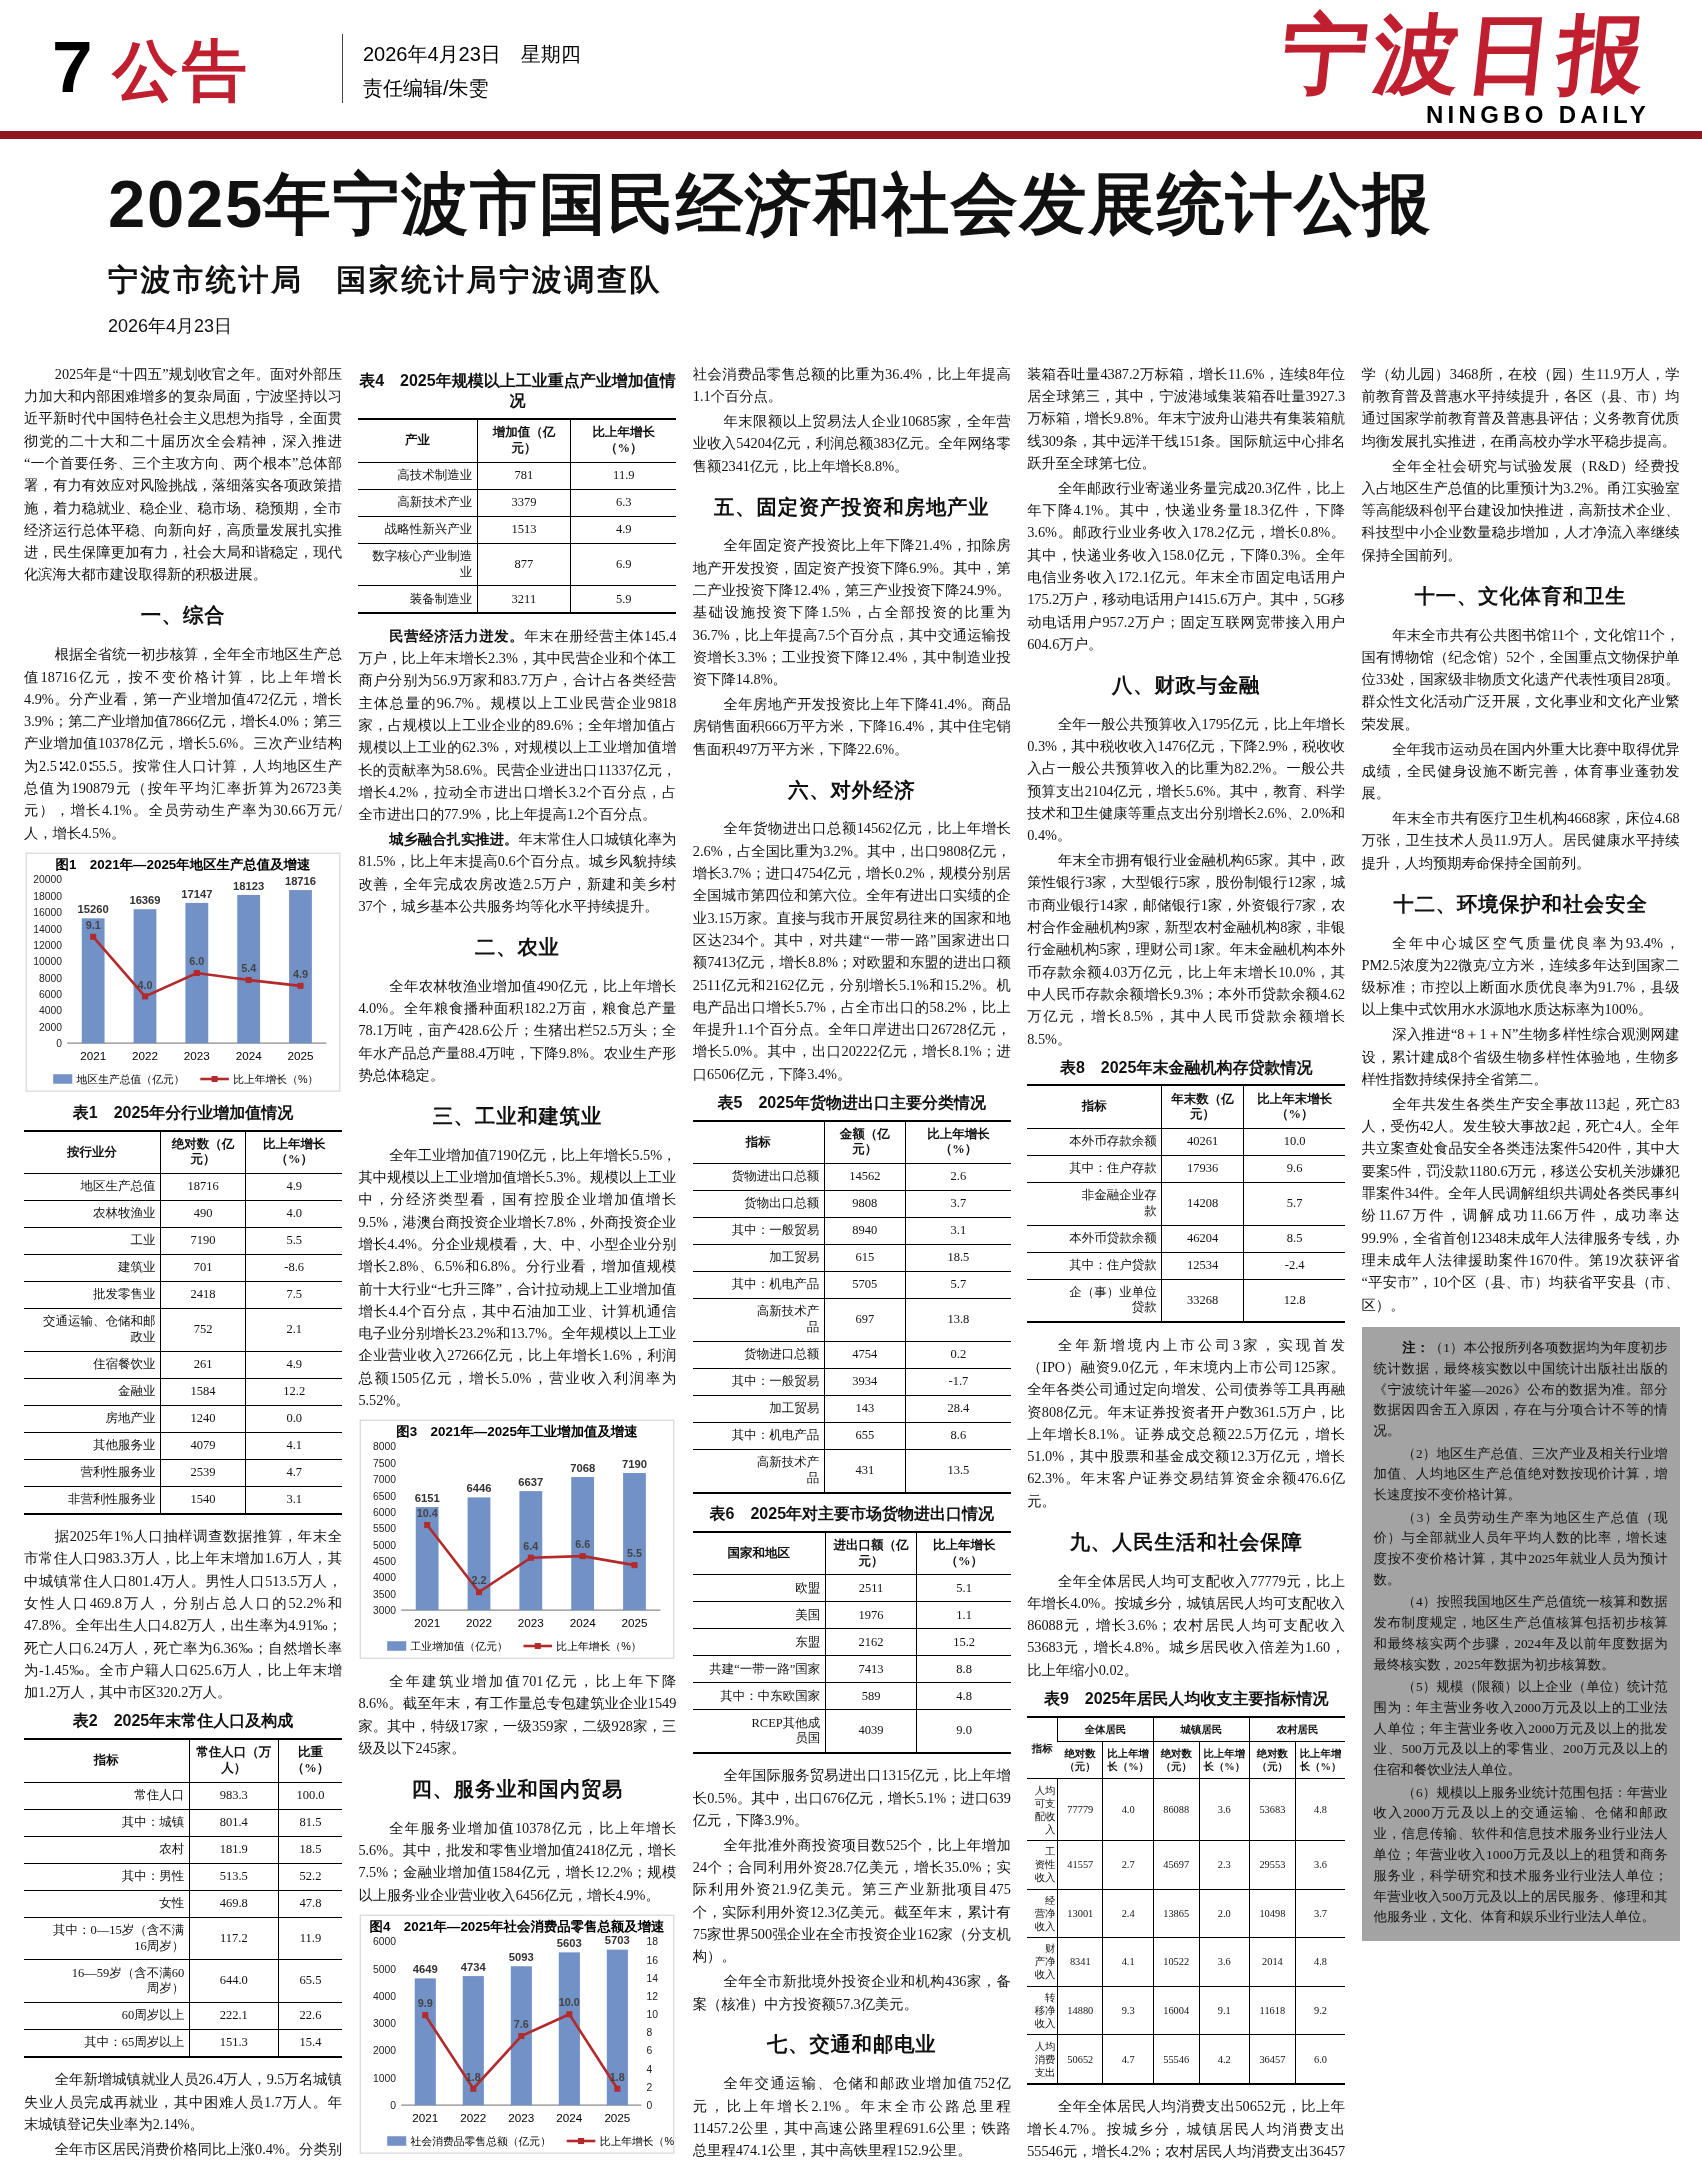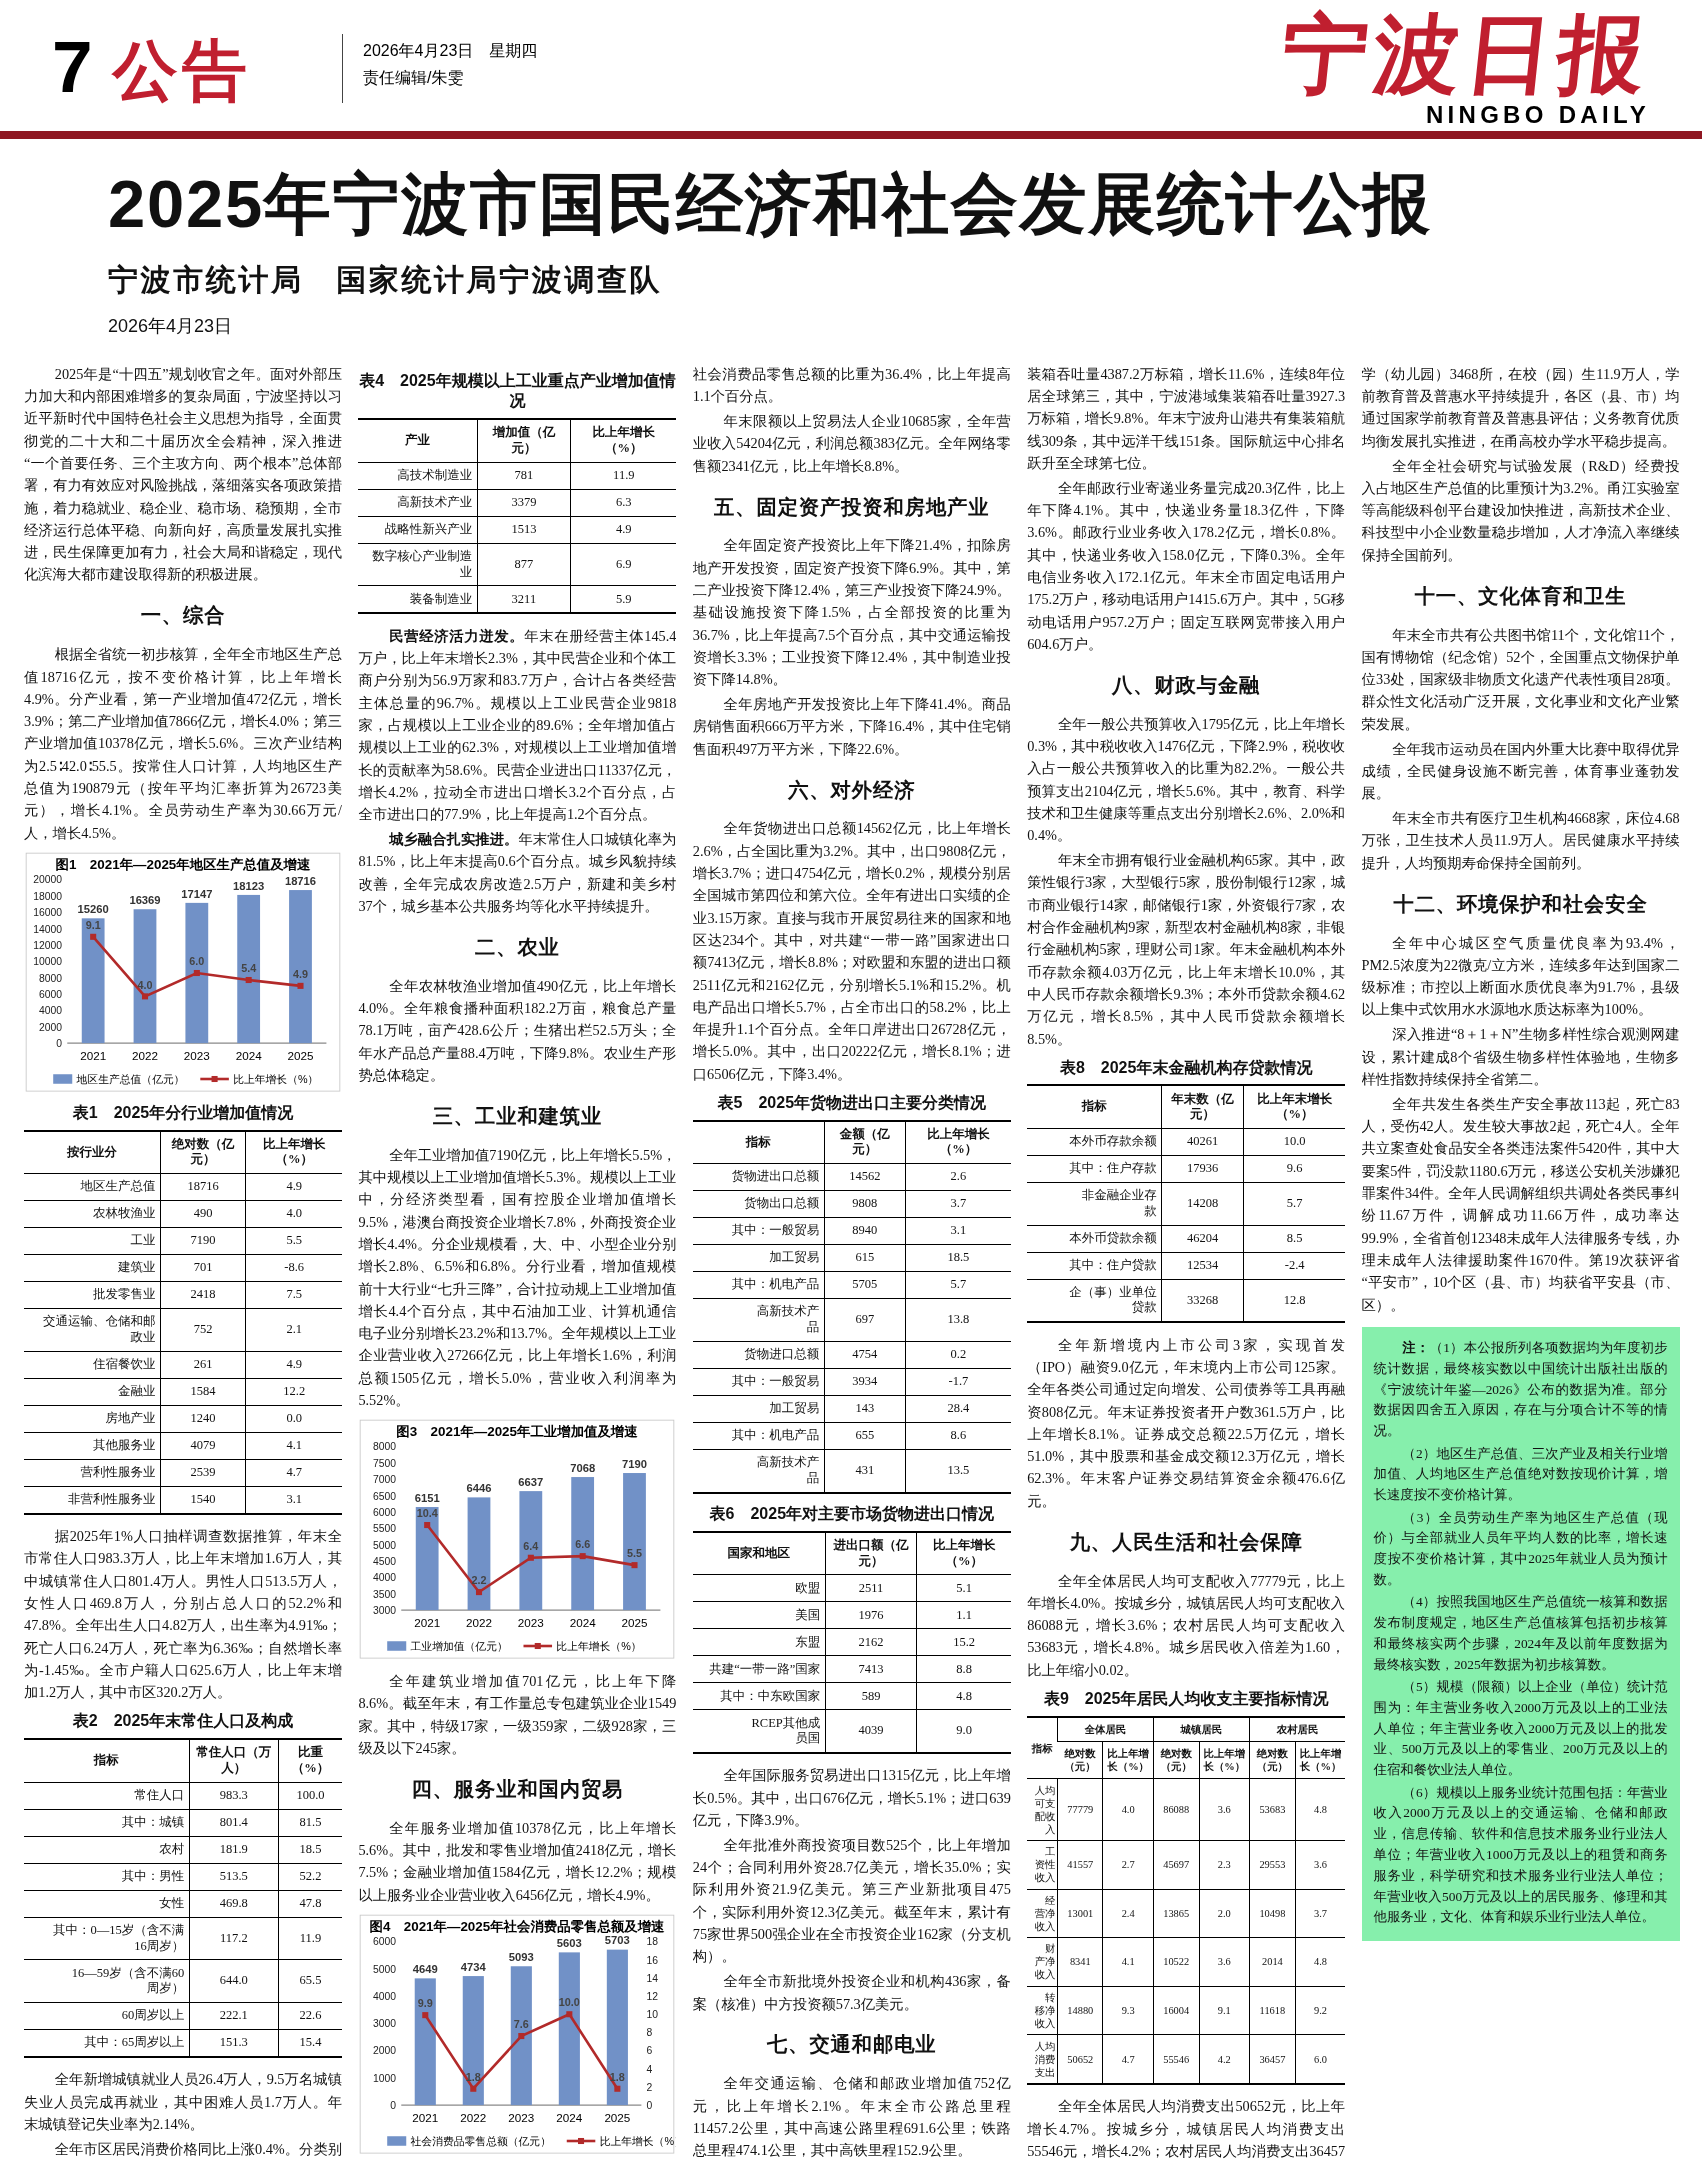--- a/index.html
+++ b/index.html
@@ -4,21 +4,21 @@
 <style>
   html,body{margin:0;padding:0;background:#d8d8d8;}
   .page{width:1702px;height:2643px;background:#fff;position:relative;overflow:hidden;
         font-family:"Liberation Serif","DejaVu Serif",serif;color:#111;margin:0 auto;}
   
   .hdr{height:131px;position:relative;padding:0 39px;}
   .hdr-left{position:absolute;left:52px;top:30px;display:flex;align-items:flex-end;gap:20px;}
   .pageno{font-family:"Liberation Sans","DejaVu Sans",sans-serif;font-weight:900;font-size:73px;line-height:1;color:#000;}
   .secname{font-family:"Liberation Sans","DejaVu Sans",sans-serif;font-weight:900;font-size:65px;line-height:1;color:#c01f2f;letter-spacing:4.3px;}
   .hdr-div{position:absolute;left:342px;top:34px;height:69px;width:1.3px;background:#444;}
-  .hdr-date{position:absolute;left:363px;top:37px;font-family:"Liberation Sans","DejaVu Sans",sans-serif;font-size:16px;line-height:1.7;color:#000;}
+  .hdr-date{position:absolute;left:363px;top:37px;font-family:"Liberation Sans","DejaVu Sans",sans-serif;font-size:20px;line-height:1.7;color:#000;}
   .masthead{position:absolute;right:52px;top:12px;text-align:right;}
   .mast-cn{font-weight:900;font-size:86px;line-height:1;color:#c01f2f;letter-spacing:6px;transform:skewX(-6deg);display:inline-block;}
   .mast-en{font-family:"Liberation Sans","DejaVu Sans",sans-serif;font-weight:bold;font-size:24px;letter-spacing:4.3px;color:#000;margin-top:2.6px;}
   .redrule{height:7.8px;background:#8f1722;width:100%;}
   
   .titleblk{text-align:left;padding:28px 61px 4.3px;margin-left:47px;}
   .maintitle{font-family:"Liberation Sans","DejaVu Sans",sans-serif;font-weight:900;font-size:67px;letter-spacing:1.7px;line-height:1.1;}
   .subtitle{font-family:Liberation Mono, monospace;font-weight:900;font-size:30px;margin-top:20px;letter-spacing:2.6px;}
   .pubdate{font-family:"Liberation Sans","DejaVu Sans",sans-serif;font-size:18px;margin-top:13px;}
   
@@ -37,21 +37,21 @@
   table.tbl td{padding:5.2px 4.3px;border-top:0.9px solid #000;}
   table.tbl th+th,table.tbl td+td{border-left:1.3px solid #000;}
   td.lbl{text-align:right;}
   td.num{text-align:center;}
   table.small{font-size:10.4px;}
   table.small td{padding:4.3px 1.7px;}
   
   .chart-box{margin:7px 0 9.5px;}
   .chart-box svg{display:block;width:100%;height:auto;}
   
-  .notes{background:#86efac;padding:11.2px 12px;margin-top:11.2px;font-size:13.4px;line-height:1.55;}
+  .notes{background:#a3a3a3;padding:11.2px 12px;margin-top:11.2px;font-size:13.4px;line-height:1.55;}
   .notes .para{margin-bottom:1.7px;}
 </style>
 </head>
 <body>
 
 <div class="page">
   <div class="hdr">
     <div class="hdr-left">
       <div class="pageno">7</div>
       <div class="secname">公告</div>

